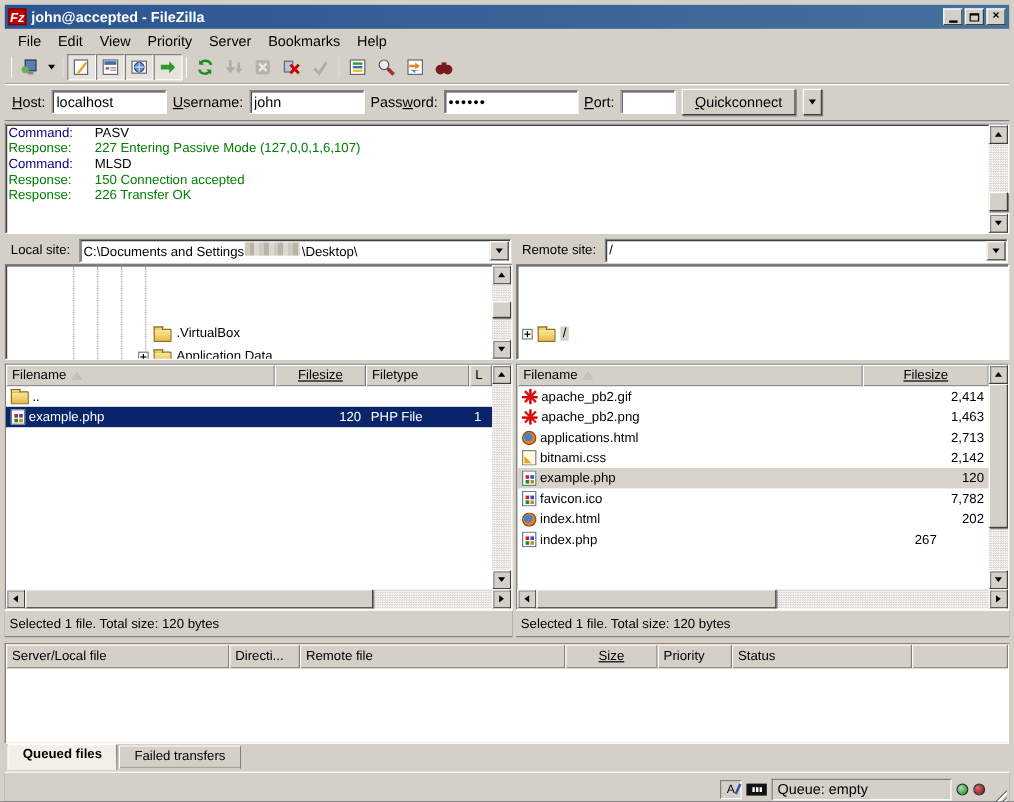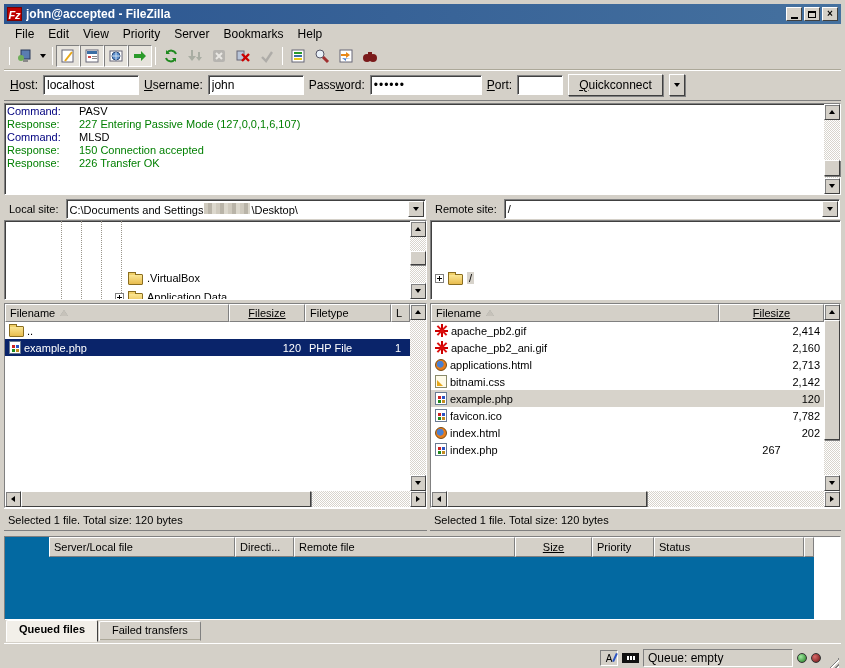--- a/index.html
+++ b/index.html
@@ -93,21 +93,21 @@
   .icon-page::before{content:"";position:absolute;left:2px;top:3px;width:3px;height:3px;background:#c22;box-shadow:4px 0 0 #2a52c2,0 4px 0 #1f8a1f,4px 4px 0 #c28a1f;}
   .icon-apache{width:13px;height:13px;position:relative;background:
       linear-gradient(#c00,#c00) center/2px 13px no-repeat,
       linear-gradient(#c00,#c00) center/13px 2px no-repeat;}
   .icon-apache::before,.icon-apache::after{content:"";position:absolute;left:5.5px;top:0;width:2px;height:13px;background:#d11;}
   .icon-apache::before{transform:rotate(45deg);} .icon-apache::after{transform:rotate(-45deg);}
   .icon-firefox{width:12px;height:12px;border-radius:50%;background:radial-gradient(circle at 42% 42%,#4a7fd0 0 38%,#e87d1a 46% 100%);border:1px solid #7a4a10;}
   .icon-css{width:12px;height:13px;background:#fffbe8;border:1px solid #8a8a6a;position:relative;}
   .icon-css::before{content:"";position:absolute;left:1px;bottom:1px;width:0;height:0;border-left:6px solid #e8a81a;border-top:6px solid transparent;}
   
-  .queuepane{height:84px;margin-top:4px;border:1px solid;border-color:#808080 #fff #fff #808080;background:#0369a1;display:flex;flex:0 0 auto;padding-left:44px;}
+  .queuepane{height:84px;margin-top:4px;border:1px solid;border-color:#808080 #fff #fff #808080;background:#f97316;display:flex;flex-direction:column;flex:0 0 auto;}
   .qheader{height:20px;background:#d4d0c8;display:flex;font-size:11px;flex:0 0 auto;}
   .qbody{flex:1;background:#fff;}
   .tabsrow{height:23px;display:flex;align-items:flex-start;padding-left:2px;gap:1px;flex:0 0 auto;}
   .tab{height:20px;margin-top:1px;padding:2px 12px;font-size:11px;background:#d4d0c8;border:1px solid;border-color:#fff #808080 #d4d0c8 #fff;border-radius:2px 2px 0 0;box-shadow:0 -1px 0 #aca899 inset;}
   .tab.active{background:#f2efe9;font-weight:bold;height:22px;margin-top:0;box-shadow:none;border-color:#fff #404040 #f2efe9 #fff;}
   
   .statusbar{height:29px;display:flex;align-items:center;justify-content:flex-end;gap:4px;padding:0 2px;border-top:1px solid #fff;box-shadow:0 1px 0 #808080;flex:0 0 auto;}
   .sb-ind{width:18px;height:16px;border:1px solid;border-color:#808080 #fff #fff #808080;display:flex;align-items:center;justify-content:center;font-size:10px;background:#d4d0c8;position:relative;}
   .sb-ind .pen{position:absolute;right:1px;top:2px;width:2px;height:9px;background:#2a52c2;transform:rotate(25deg);}
   .badge{width:17px;height:10px;background:#111;display:flex;align-items:center;justify-content:center;gap:1px;}
@@ -448,24 +448,24 @@
                     <span class="fi icon-apache"></span>
                     <span>apache_pb2.gif</span>
                   </div>
                 <div class="fcell right" style="flex:1;">
                     <span>2,414</span>
                   </div>
               </div>
               <div class="frow">
                 <div class="fcell" style="width:288px;">
                     <span class="fi icon-apache"></span>
-                    <span>apache_pb2_ani.gif</span>
-                  </div>
-                <div class="fcell right" style="flex:1;">
-                    <span>2,160</span>
+                    <span>apache_pb2.png</span>
+                  </div>
+                <div class="fcell right" style="flex:1;">
+                    <span>1,463</span>
                   </div>
               </div>
               <div class="frow">
                 <div class="fcell" style="width:288px;">
                     <span class="fi icon-firefox"></span>
                     <span>applications.html</span>
                   </div>
                 <div class="fcell right" style="flex:1;">
                     <span>2,713</span>
                   </div>

